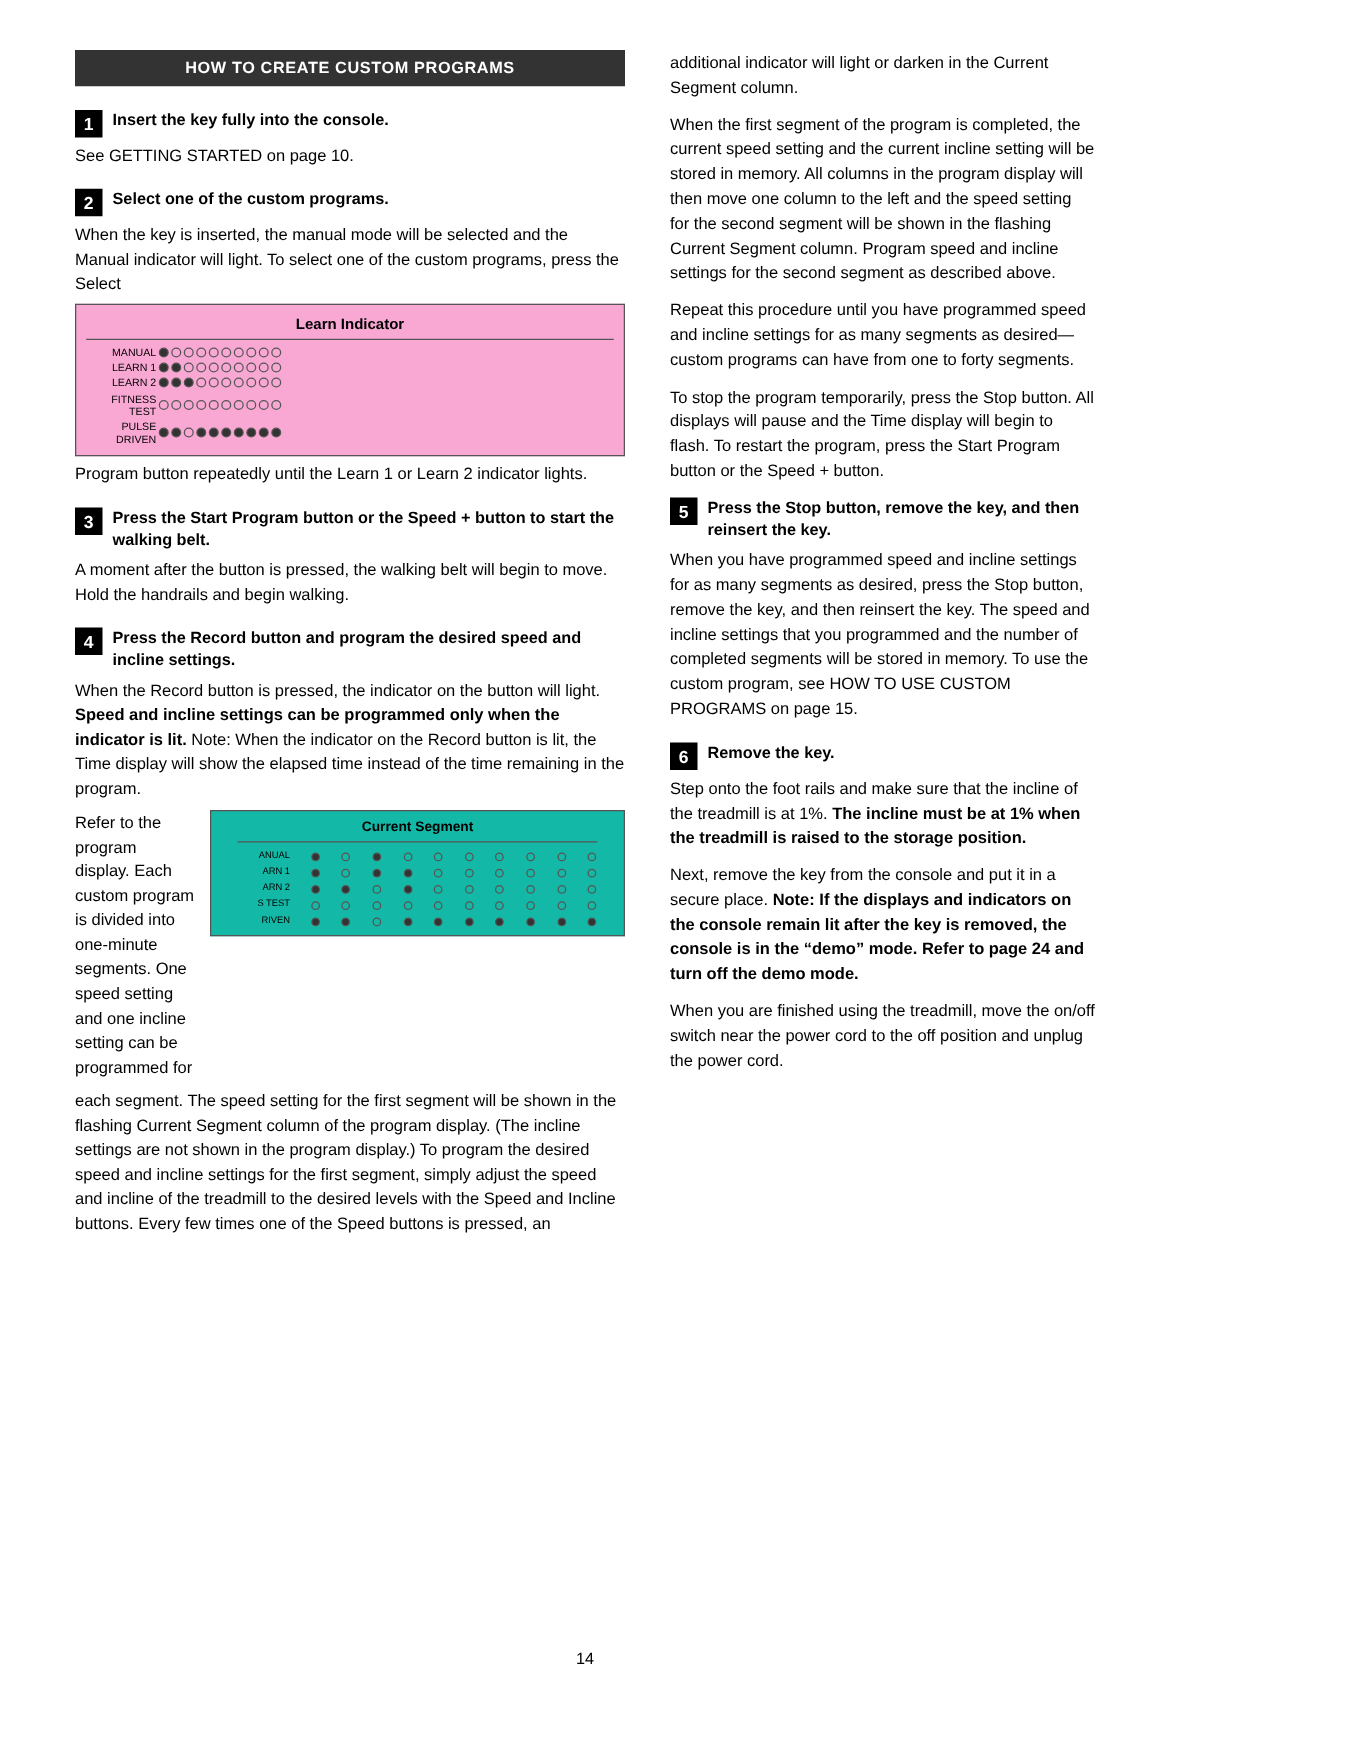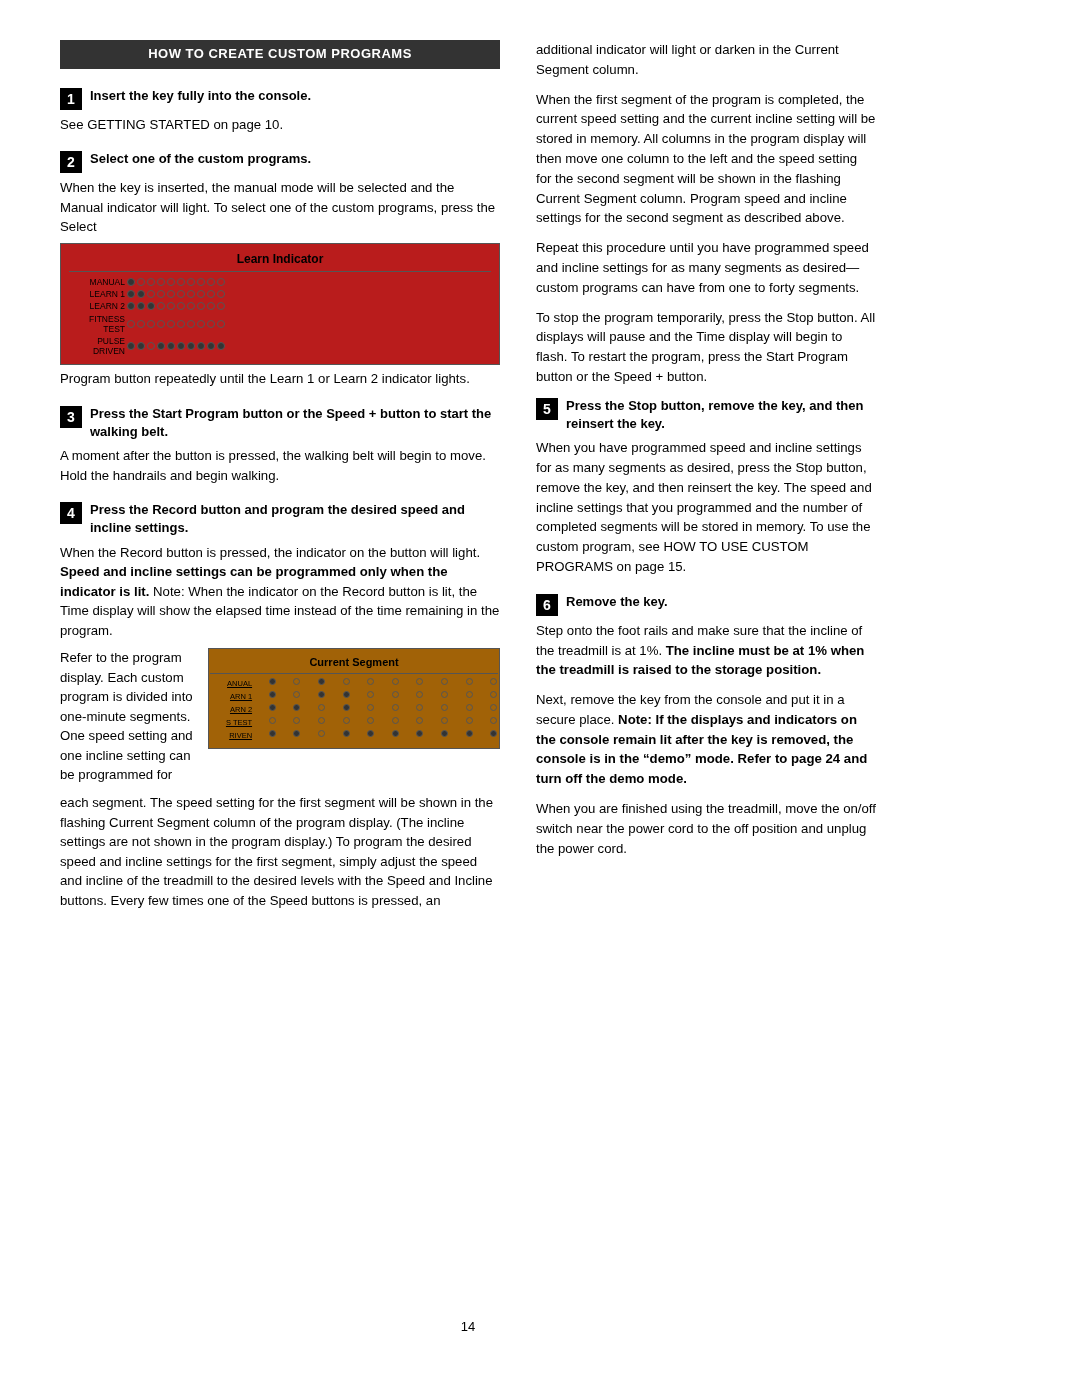--- a/index.html
+++ b/index.html
@@ -85,21 +85,21 @@
       flex: 1;
       font-size: 13.2px;
       line-height: 1.48;
     }
     .figure-box {
       border: 1.5px solid #555;
       padding: 6px 8px;
       font-size: 10.5px;
       line-height: 1.5;
       min-width: 155px;
-      background: #b91c1c;
+      background: #f9a8d4;
       flex-shrink: 0;
     }
     .figure-title {
       text-align: center;
       font-size: 12px;
       font-weight: bold;
       margin-bottom: 5px;
       border-bottom: 1px solid #555;
       padding-bottom: 3px;
     }
@@ -141,32 +141,31 @@
       margin-bottom: 16px;
     }
     .bold { font-weight: bold; }
     .page-number {
       text-align: center;
       margin-top: 32px;
       font-size: 13px;
     }
     .seg-figure {
       border: 1.5px solid #555;
-      padding: 5px 1px;
+      padding: 5px 21px;
       font-size: 9px;
       min-width: 150px;
-      background: #a16207;
+      background: #14b8a6;
       flex-shrink: 0;
     }
     .seg-row {
       display: flex;
-      align-items: flex-start;
+      align-items: flex-end;
       gap: 16px;
       margin-bottom: 2px;
-      text-decoration: underline;
     }
     .seg-label {
       font-size: 7.5px;
       width: 42px;
       text-align: right;
       flex-shrink: 0;
     }
     .seg-dot {
       width: 7px;
       height: 7px;

